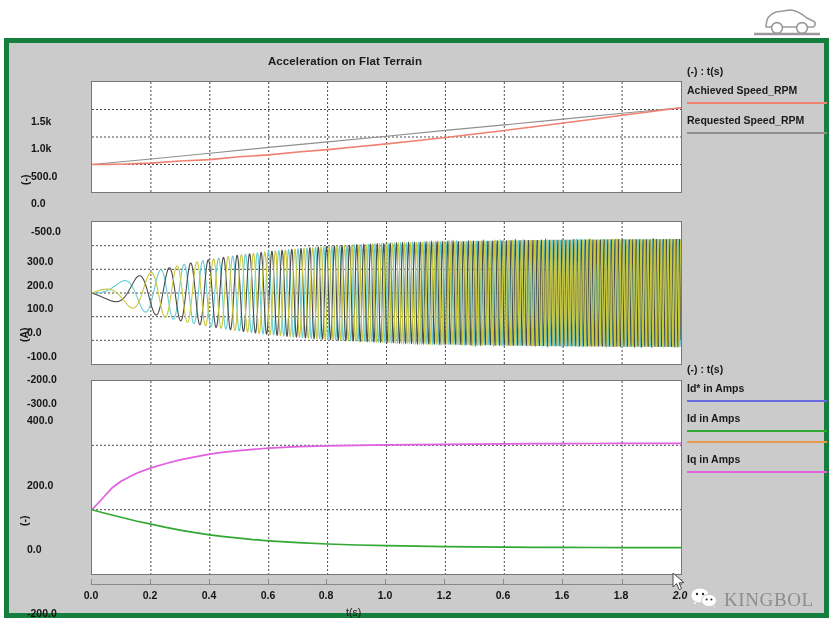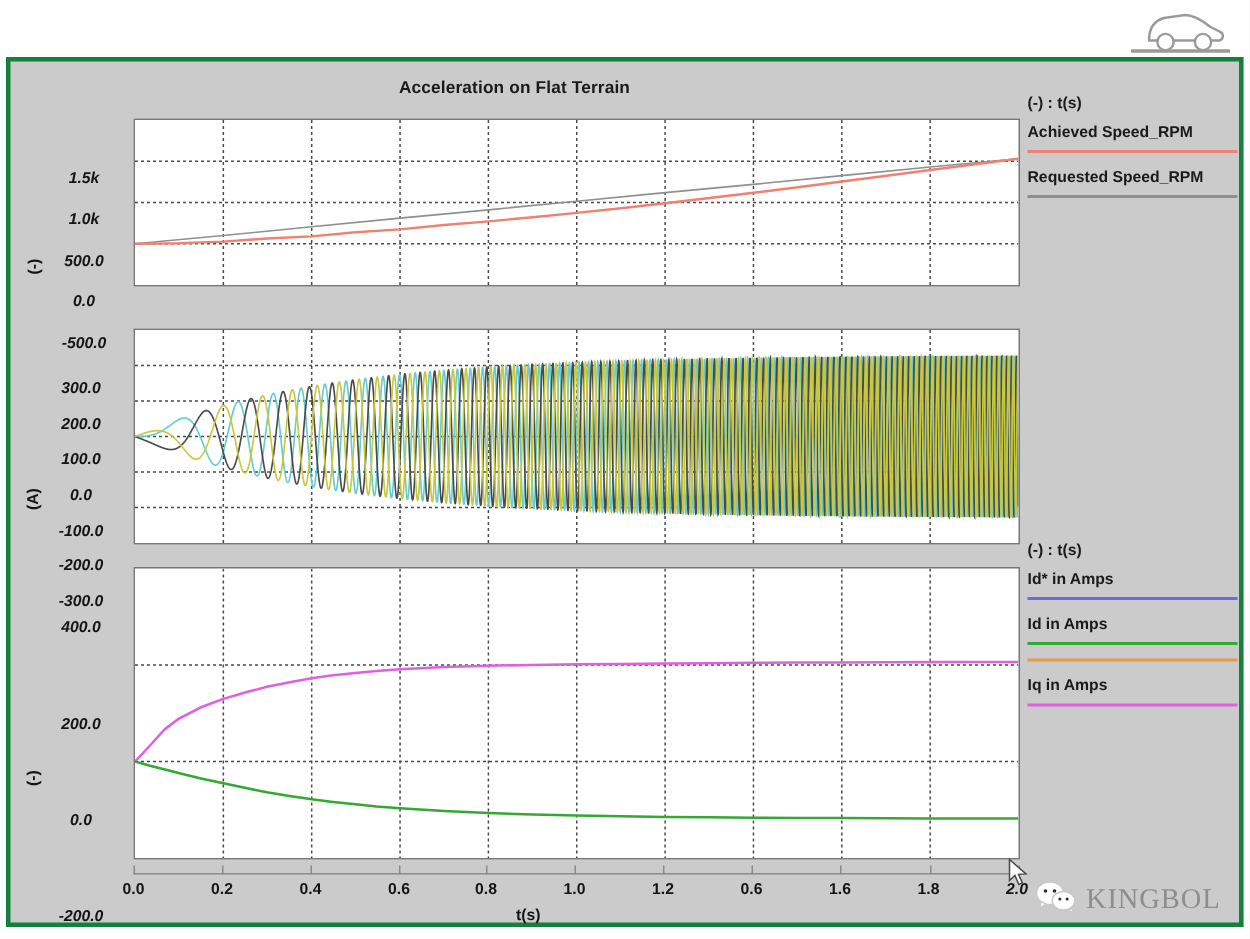--- a/index.html
+++ b/index.html
@@ -26,21 +26,21 @@
     position: absolute;
     left: 750px; top: 0px;
     width: 72px; height: 40px;
   }
   
   #scope-panel {
     position: absolute;
     left: 4px; top: 38px;
     width: 825px; height: 580px;
     background: #cbcbcb;
-    border: 3px solid #15803d;
+    border: 5px solid #15803d;
     box-sizing: border-box;
   }
   #chart-title {
     position: absolute;
     left: 0; top: 12px;
     width: 672px;
     text-align: center;
     font-size: 11.5px;
     font-weight: bold;
     color: #1a1a1a;
@@ -53,23 +53,22 @@
     box-sizing: border-box;
     overflow: hidden;
   }
   .plot-frame svg { display: block; }
   
   .ytick {
     position: absolute;
     font-size: 10.5px;
     font-weight: bold;
     color: #141414;
-    text-align: center;
-    white-space: nowrap;
-    font-style: italic;
+    text-align: left;
+    white-space: nowrap;
   }
   .xtick {
     position: absolute;
     font-size: 10.5px;
     font-weight: bold;
     color: #141414;
     text-align: center;
     white-space: nowrap;
     width: 40px;
   }
@@ -78,21 +77,21 @@
     font-size: 10.5px;
     font-weight: bold;
     color: #141414;
     transform: rotate(-90deg);
     transform-origin: center center;
     white-space: nowrap;
   }
   #xlabel {
     position: absolute;
     font-size: 10.5px;
-    font-weight: bold;
+    font-weight: normal;
     color: #141414;
     text-align: center;
     white-space: nowrap;
   }
   
   .axis-rail { position: absolute; background: #8a8a8a; }
   
   #legend-col {
     position: absolute;
     left: 678px; top: 0px;

